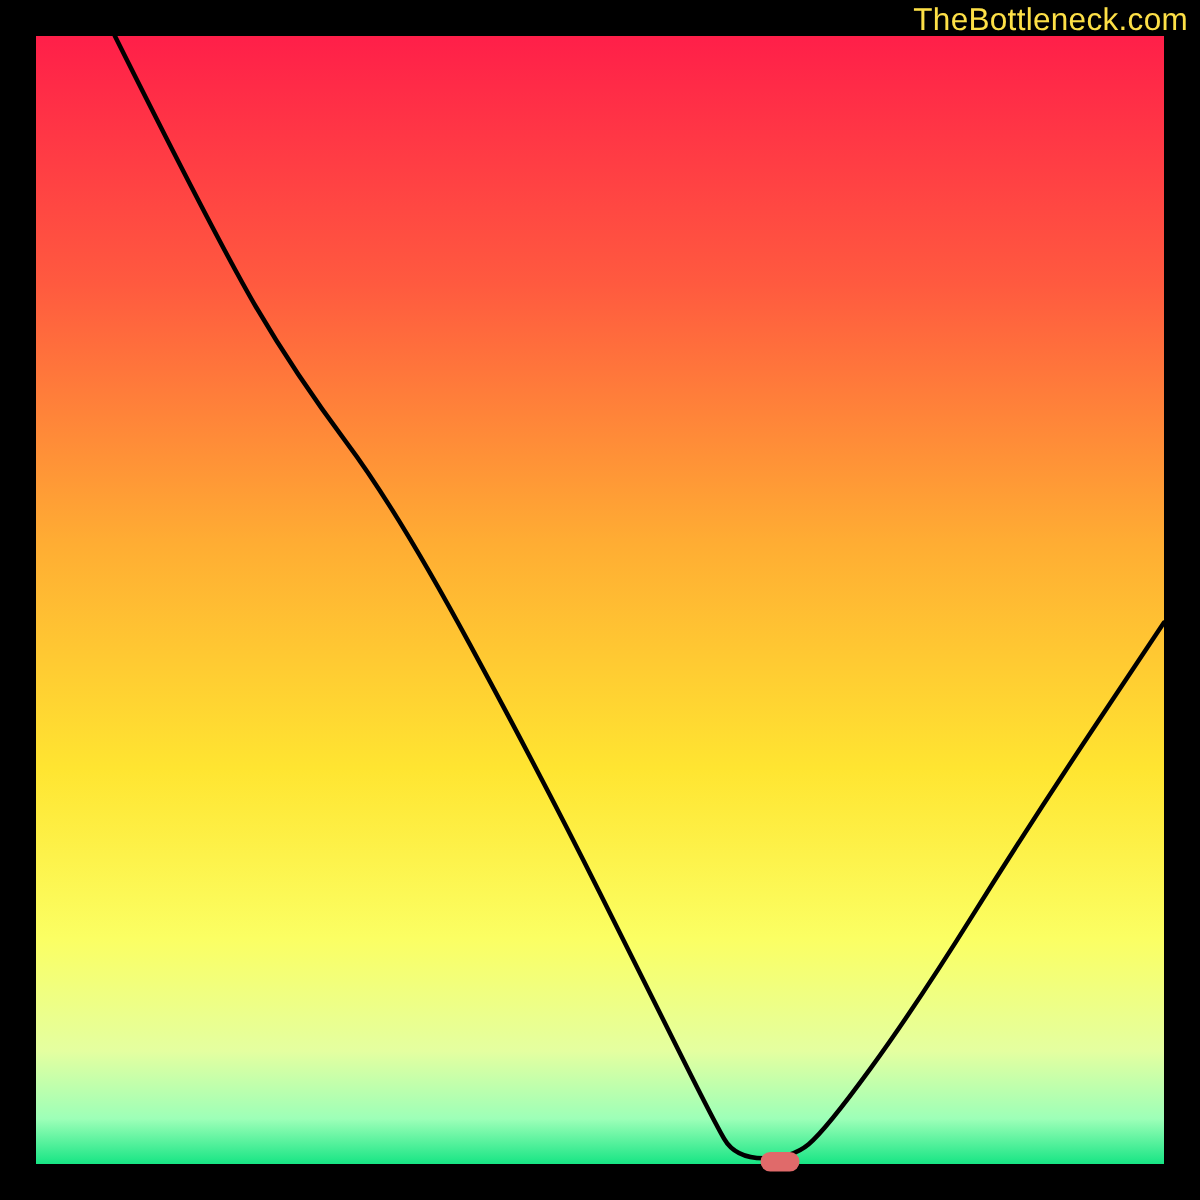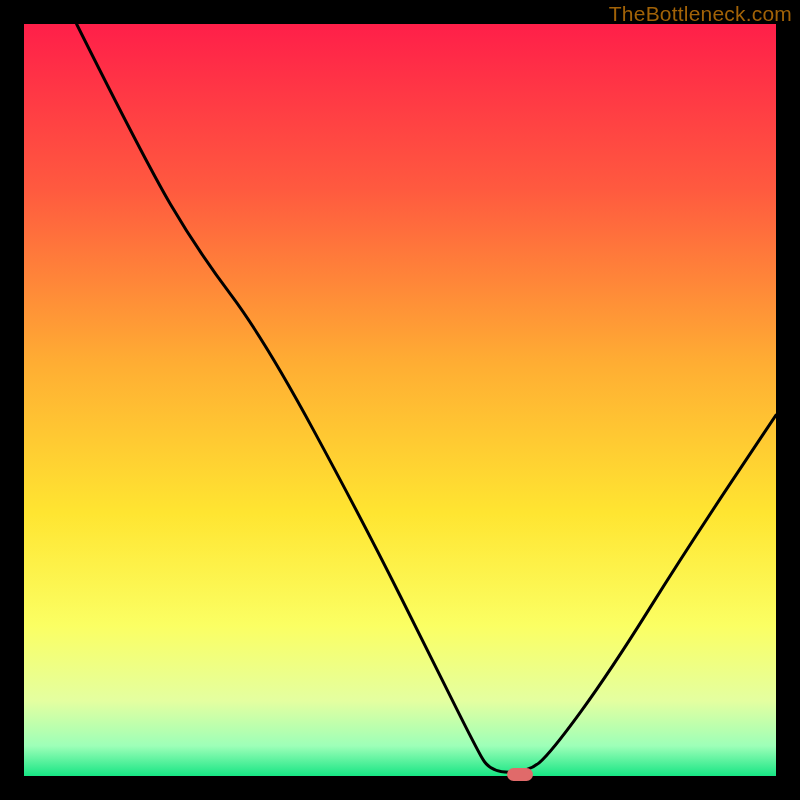--- a/index.html
+++ b/index.html
@@ -14,21 +14,21 @@
   .frame {
     position: relative;
     width: 800px;
     height: 800px;
     background: #000;
   }
   .watermark {
     position: absolute;
     top: 2px;
     right: 8px;
-    color: #a16207;
+    color: #fde047;
     font-size: 21px;
     font-weight: 500;
     letter-spacing: 0.2px;
     z-index: 5;
   }
   .plot {
     position: absolute;
     left: 24px;
     top: 24px;
     width: 752px;

